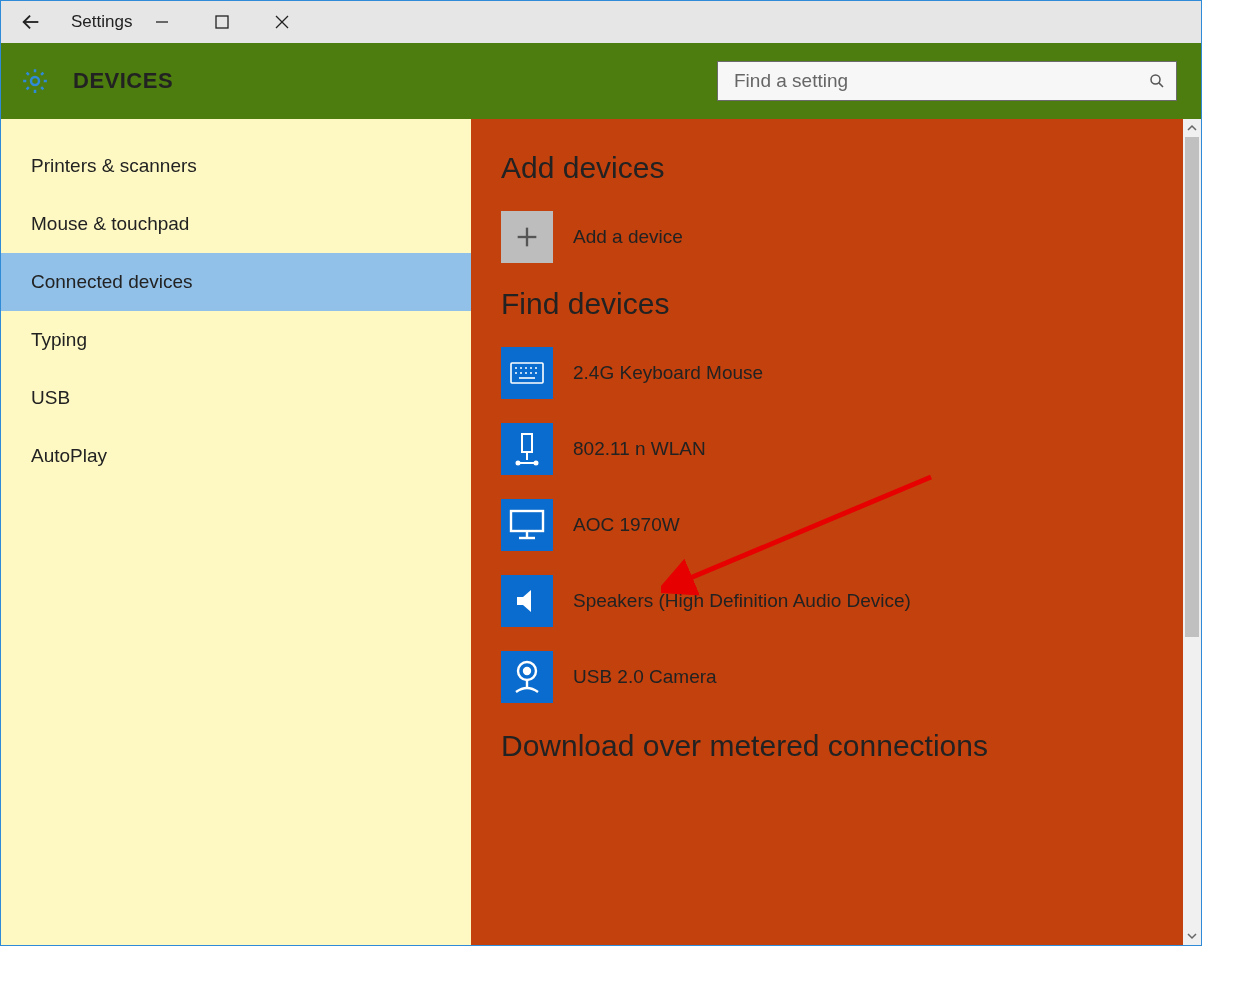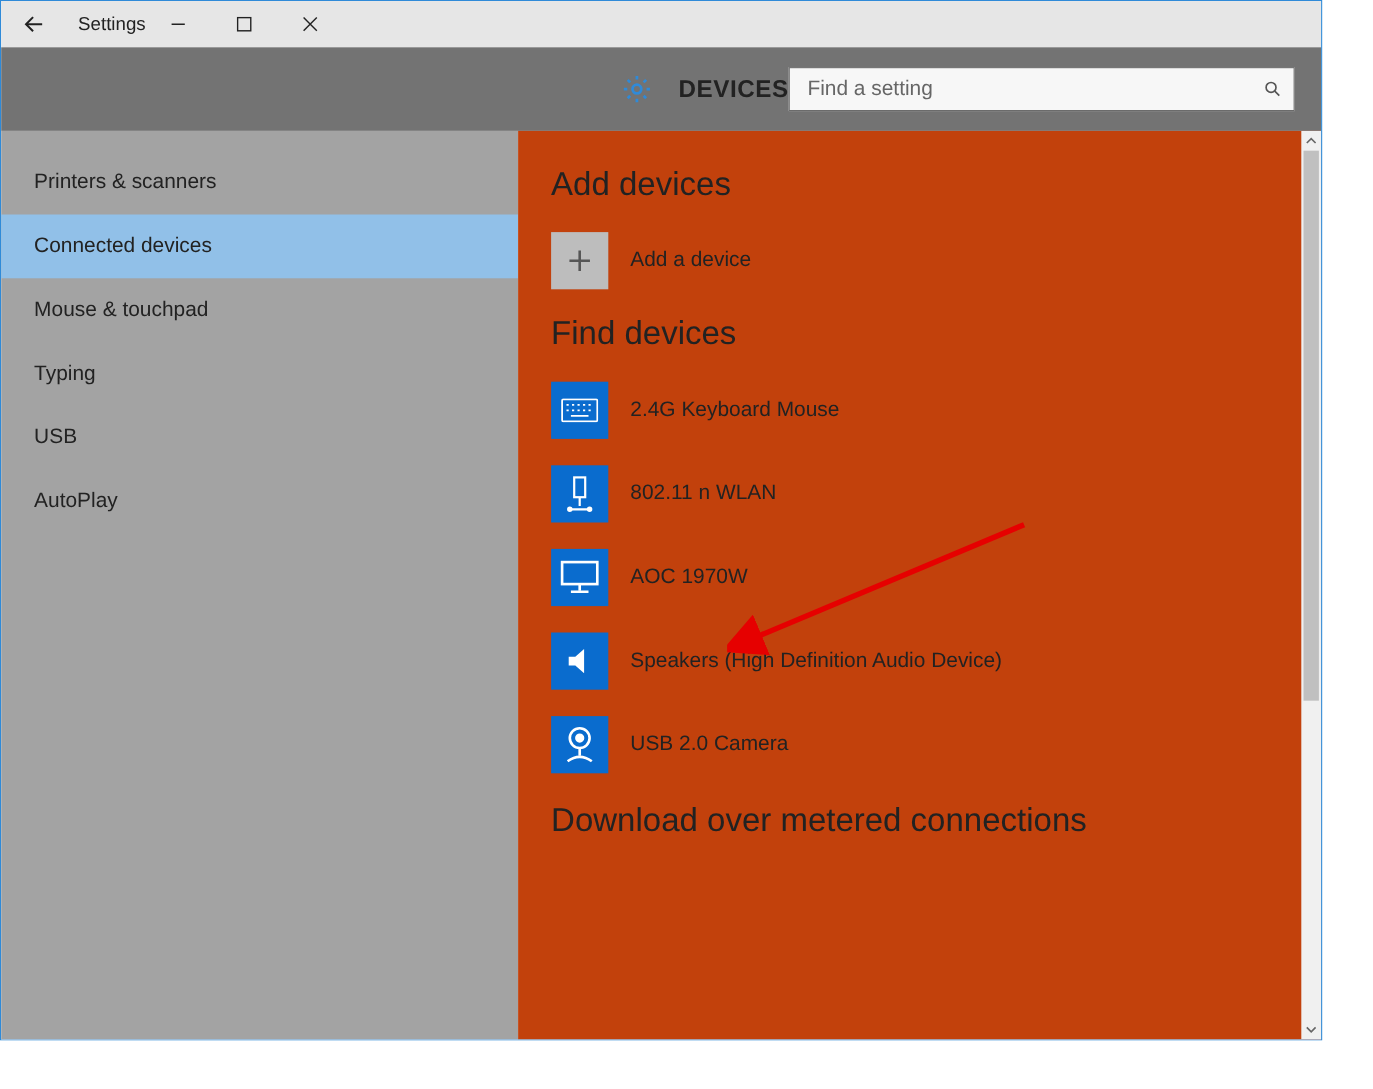--- a/index.html
+++ b/index.html
@@ -48,24 +48,24 @@
   .win-btn {
     width: 60px;
     height: 100%;
     display: flex;
     align-items: center;
     justify-content: center;
     cursor: pointer;
   }
   .header-row {
     height: 76px;
-    background: #737373;
-    display: flex;
-    align-items: center;
-    justify-content: flex-end;
+    background: #4d7c0f;
+    display: flex;
+    align-items: center;
+    justify-content: space-between;
     padding: 0 24px 0 18px;
   }
   .header-left {
     display: flex;
     align-items: center;
   }
   .gear-icon {
     width: 32px;
     height: 32px;
     margin-right: 22px;
@@ -96,21 +96,21 @@
     outline: none;
   }
   .search-input::placeholder { color: #666; }
   .body-row {
     display: flex;
     height: calc(100% - 42px - 76px);
     position: relative;
   }
   .sidebar {
     width: 470px;
-    background: #a3a3a3;
+    background: #fef9c3;
     padding-top: 18px;
   }
   .sidebar-item {
     padding: 18px 30px;
     font-size: 19px;
     cursor: pointer;
   }
   .sidebar-item.selected {
     background: #91c0e8;
   }
@@ -232,22 +232,22 @@
         <circle cx="10" cy="10" r="6"></circle>
           <line x1="20" y1="20" x2="14.5" y2="14.5"></line>
       </svg>
     </div>
   </div>
 
   <div class="body-row">
 
     <div class="sidebar">
       <div class="sidebar-item"><span>Printers &amp; scanners</span></div>
+      <div class="sidebar-item"><span>Mouse &amp; touchpad</span></div>
       <div class="sidebar-item selected"><span>Connected devices</span></div>
-      <div class="sidebar-item"><span>Mouse &amp; touchpad</span></div>
       <div class="sidebar-item"><span>Typing</span></div>
       <div class="sidebar-item"><span>USB</span></div>
       <div class="sidebar-item"><span>AutoPlay</span></div>
     </div>
 
     <div class="content">
 
       <h2 class="section">Add devices</h2>
 
       <div class="device-row">

